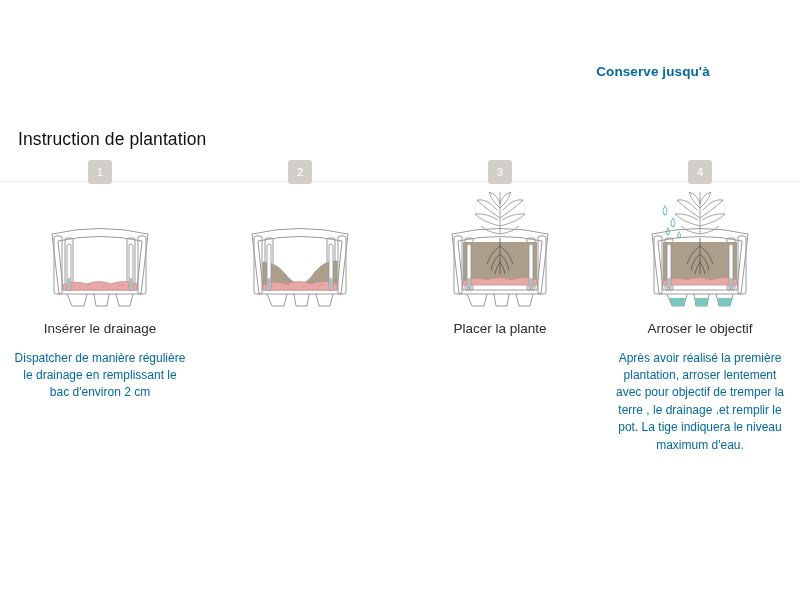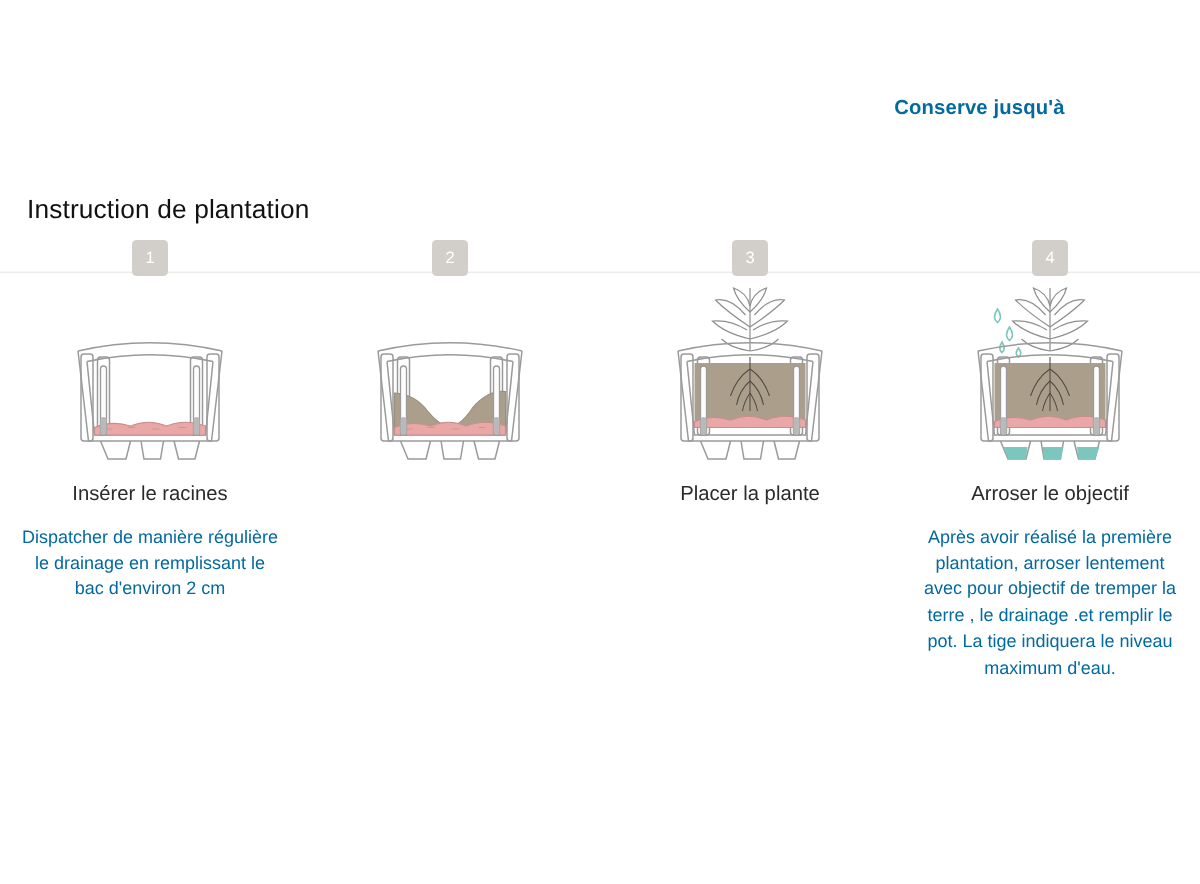--- a/index.html
+++ b/index.html
@@ -144,21 +144,21 @@
             <path d="M50 63 l5 0"></path>
             <path d="M66 64 l5 0"></path>
             <path d="M84 63 l5 0"></path>
         </g>
         <rect x="32" y="22" width="4" height="46" rx="2" fill="#fdfdfd" stroke="#9a9a9a" stroke-width="0.9"></rect>
         <rect x="32" y="56" width="4" height="12" rx="2" fill="#b9b9b9" stroke="none"></rect>
         <rect x="94" y="22" width="4" height="46" rx="2" fill="#fdfdfd" stroke="#9a9a9a" stroke-width="0.9"></rect>
         <rect x="94" y="56" width="4" height="12" rx="2" fill="#b9b9b9" stroke="none"></rect>
       </svg>
     </div>
-    <div class="step-title">Insérer le racines</div>
+    <div class="step-title">Insérer le drainage</div>
     <div class="step-body">Dispatcher de manière régulière
 le drainage en remplissant le bac d'environ 2 cm</div>
   </div>
 
   <div class="step">
     <div class="badge">2</div>
     <div class="art">
       <svg width="130" height="86" viewBox="0 0 130 86">
         <g fill="none" stroke="#9a9a9a" stroke-width="1">
           <path d="M17 12 Q65 1 113 12"></path>

